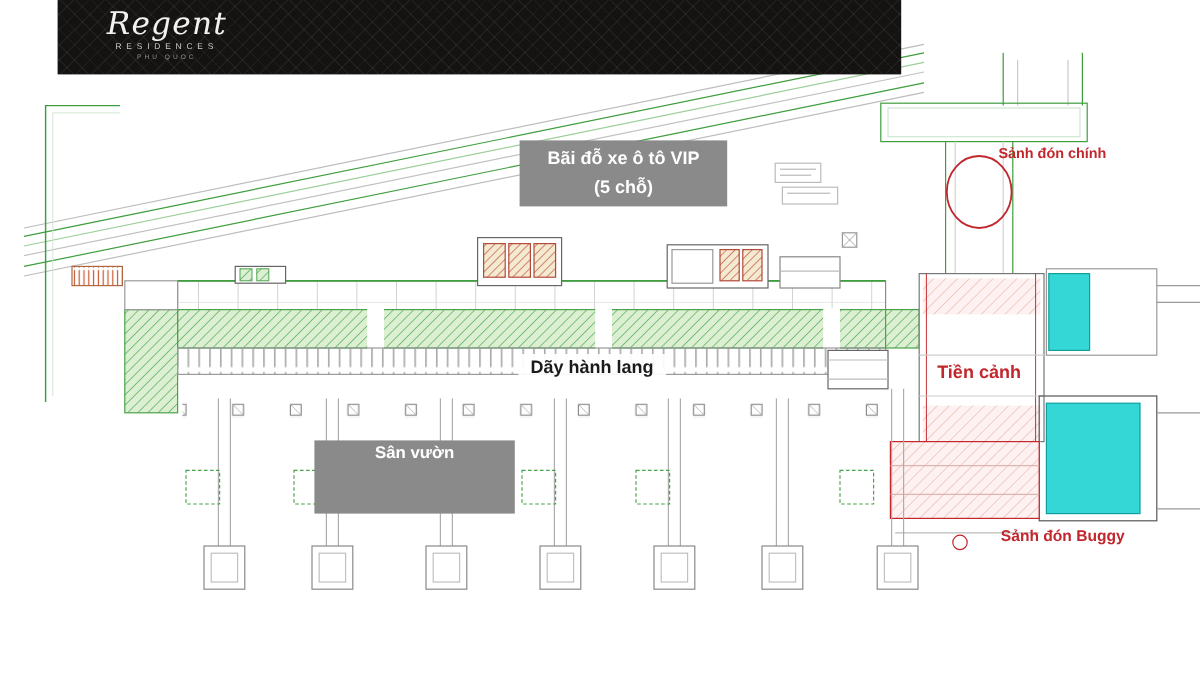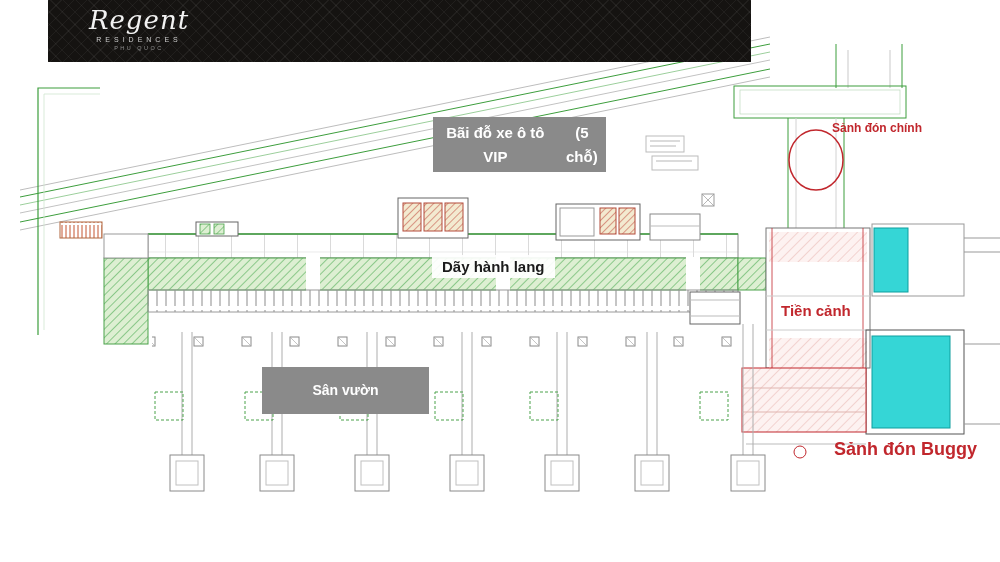--- a/index.html
+++ b/index.html
@@ -19,30 +19,30 @@
     color:#ffffff;font-size:20px;font-weight:bold;letter-spacing:0.5px;}
   
   .plan{position:absolute;left:0;top:0;width:1000px;height:562px;}
   .plan-svg{position:absolute;left:0;top:0;}
   .stroke-green{stroke:var(--cad-green,#3d9e3d);}
   .stroke-red{stroke:var(--annotation-red,#c1272d);}
   .fill-cyan{fill:var(--water-cyan,#35d6d6);}
   
   .lbl{position:absolute;z-index:4;}
   .lbl-box{background:var(--label-box-gray,#8a8a8a);color:#ffffff;font-weight:bold;
-    display:flex;flex-direction:row;align-items:center;justify-content:center;text-align:center;}
+    display:flex;flex-direction:column;align-items:center;justify-content:center;text-align:center;}
   .lbl-red{color:var(--annotation-red,#c1272d);font-weight:bold;white-space:nowrap;}
   .lbl-dark{background:rgba(255,255,255,0.92);color:#1b1b1b;font-weight:bold;white-space:nowrap;
-    padding:3px 10px;}
+    padding:3px 10px;margin-top:40px;}
   .vip{left:433px;top:117px;width:173px;height:55px;font-size:15px;line-height:1.55;}
   .main-lobby{left:832px;top:121px;font-size:12px;}
   .corridor{left:432px;top:255px;font-size:15px;}
   .front-hall{left:781px;top:302px;font-size:15px;}
-  .garden{left:262px;top:367px;width:167px;height:47px;font-size:14px;line-height:1.5;}
-  .buggy{left:834px;top:439px;font-size:18px;}
+  .garden{left:262px;top:367px;width:167px;height:61px;font-size:14px;line-height:1.5;justify-content:space-between;}
+  .buggy{left:834px;top:439px;font-size:13px;}
 </style>
 </head>
 <body>
 
 <div class="slide">
 
   <div class="plan">
     <svg class="plan-svg" width="1000" height="562" viewBox="0 0 1000 562">
       <defs>
         <pattern id="greenHatch" width="6" height="6" patternUnits="userSpaceOnUse" patternTransform="rotate(45)">

